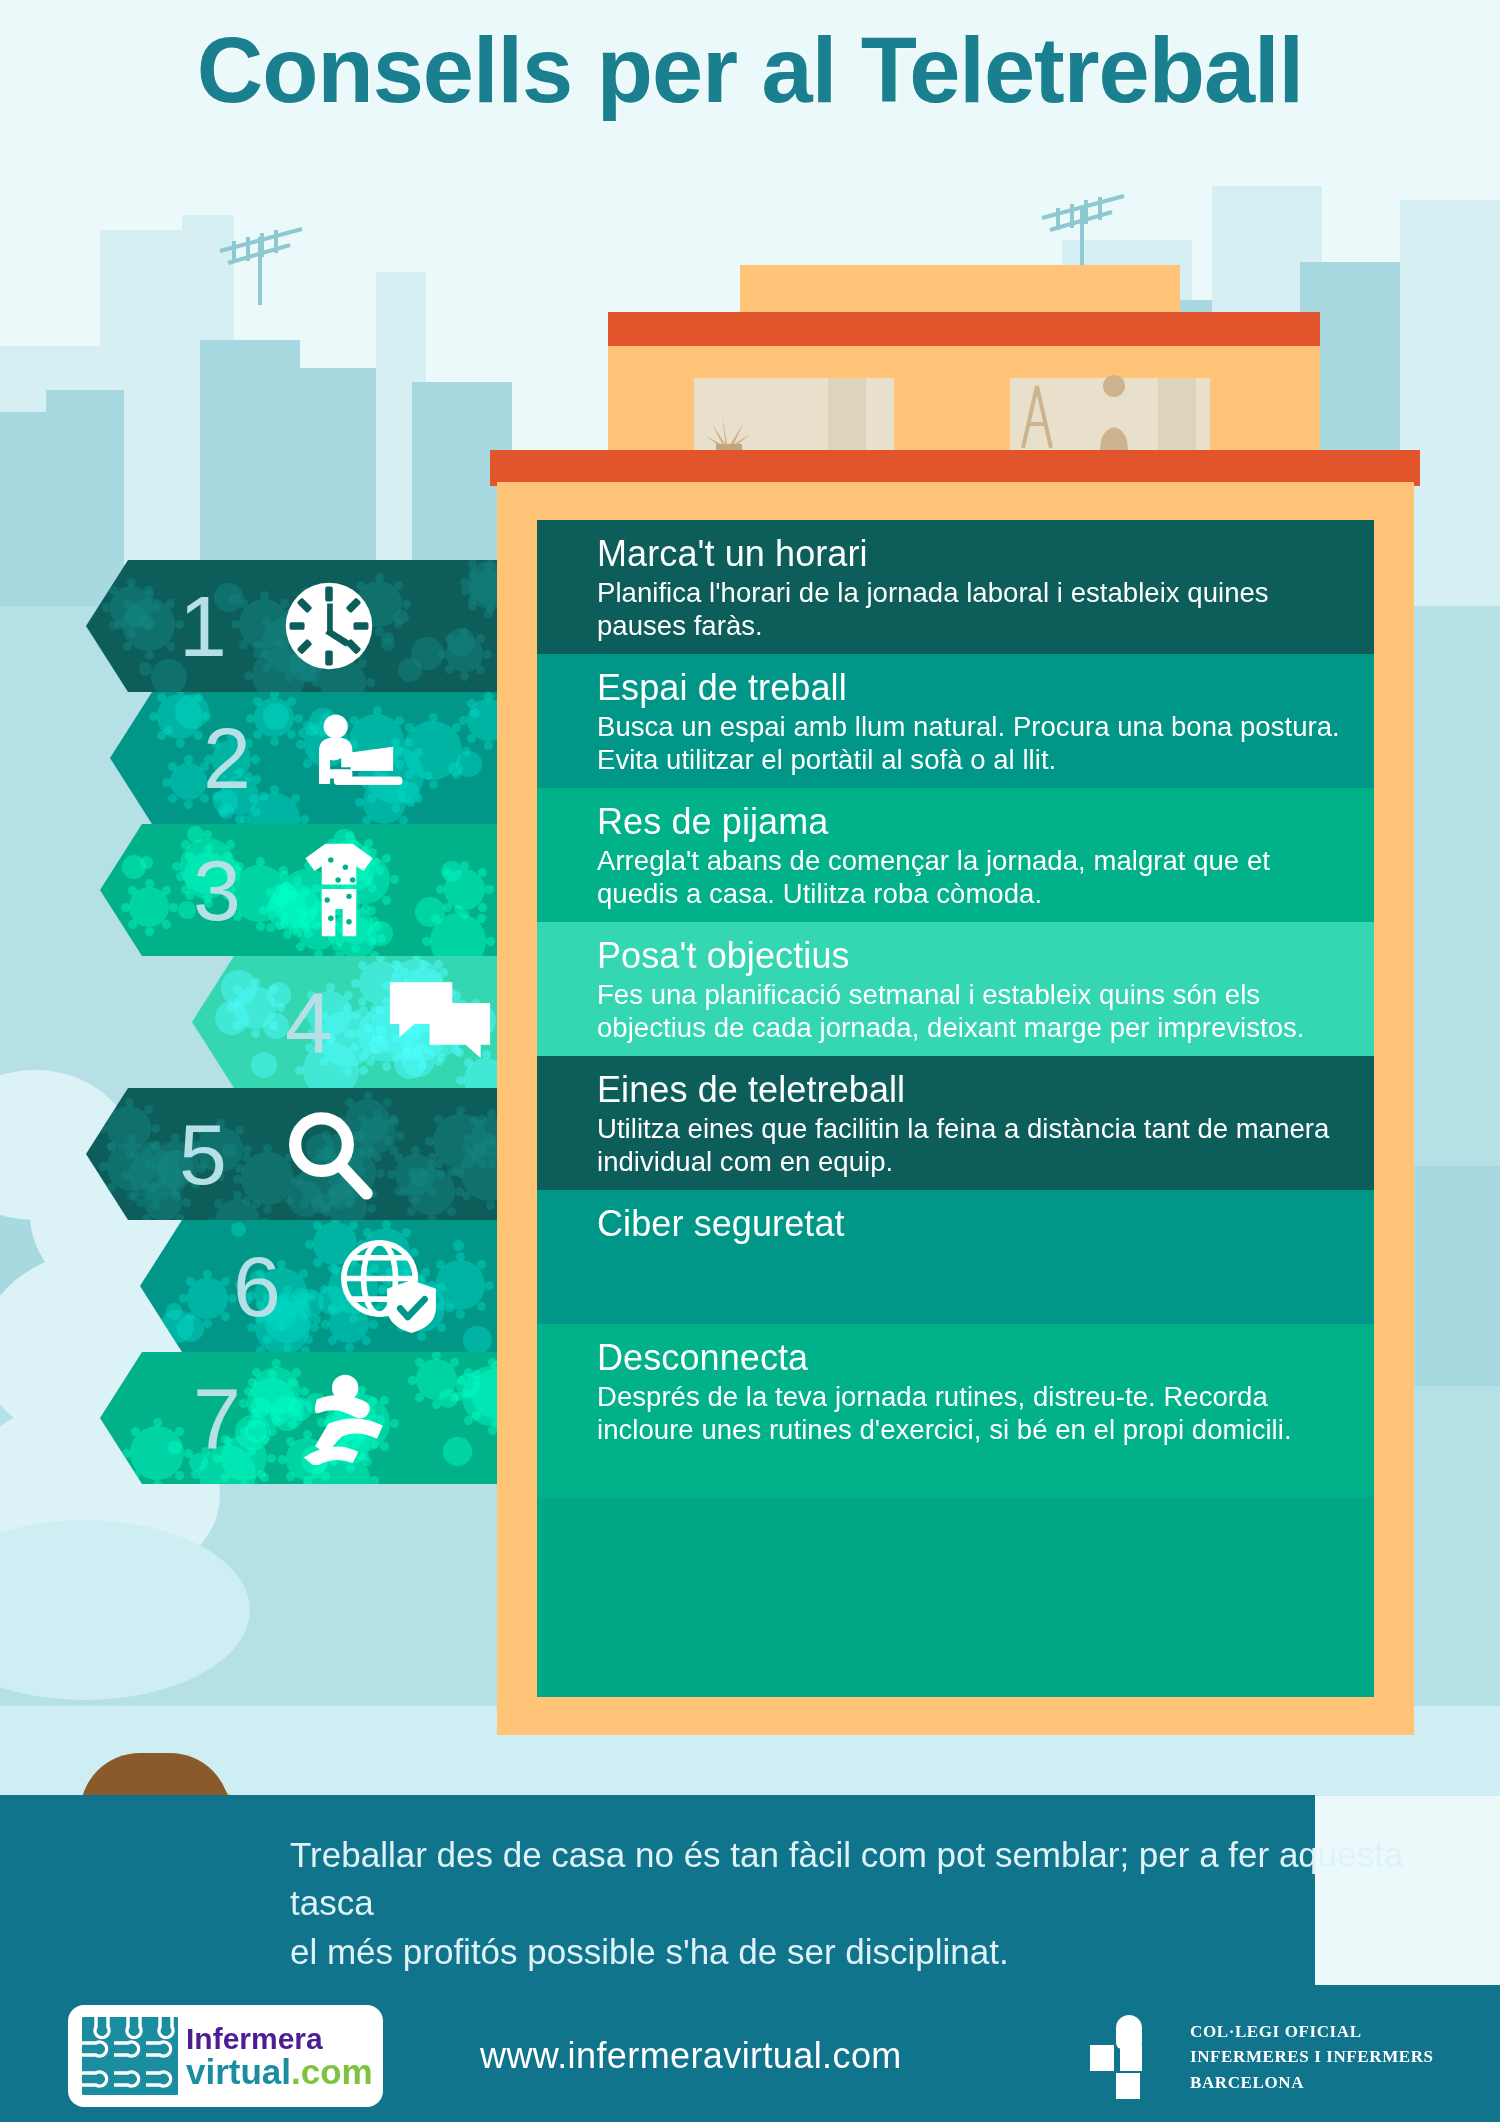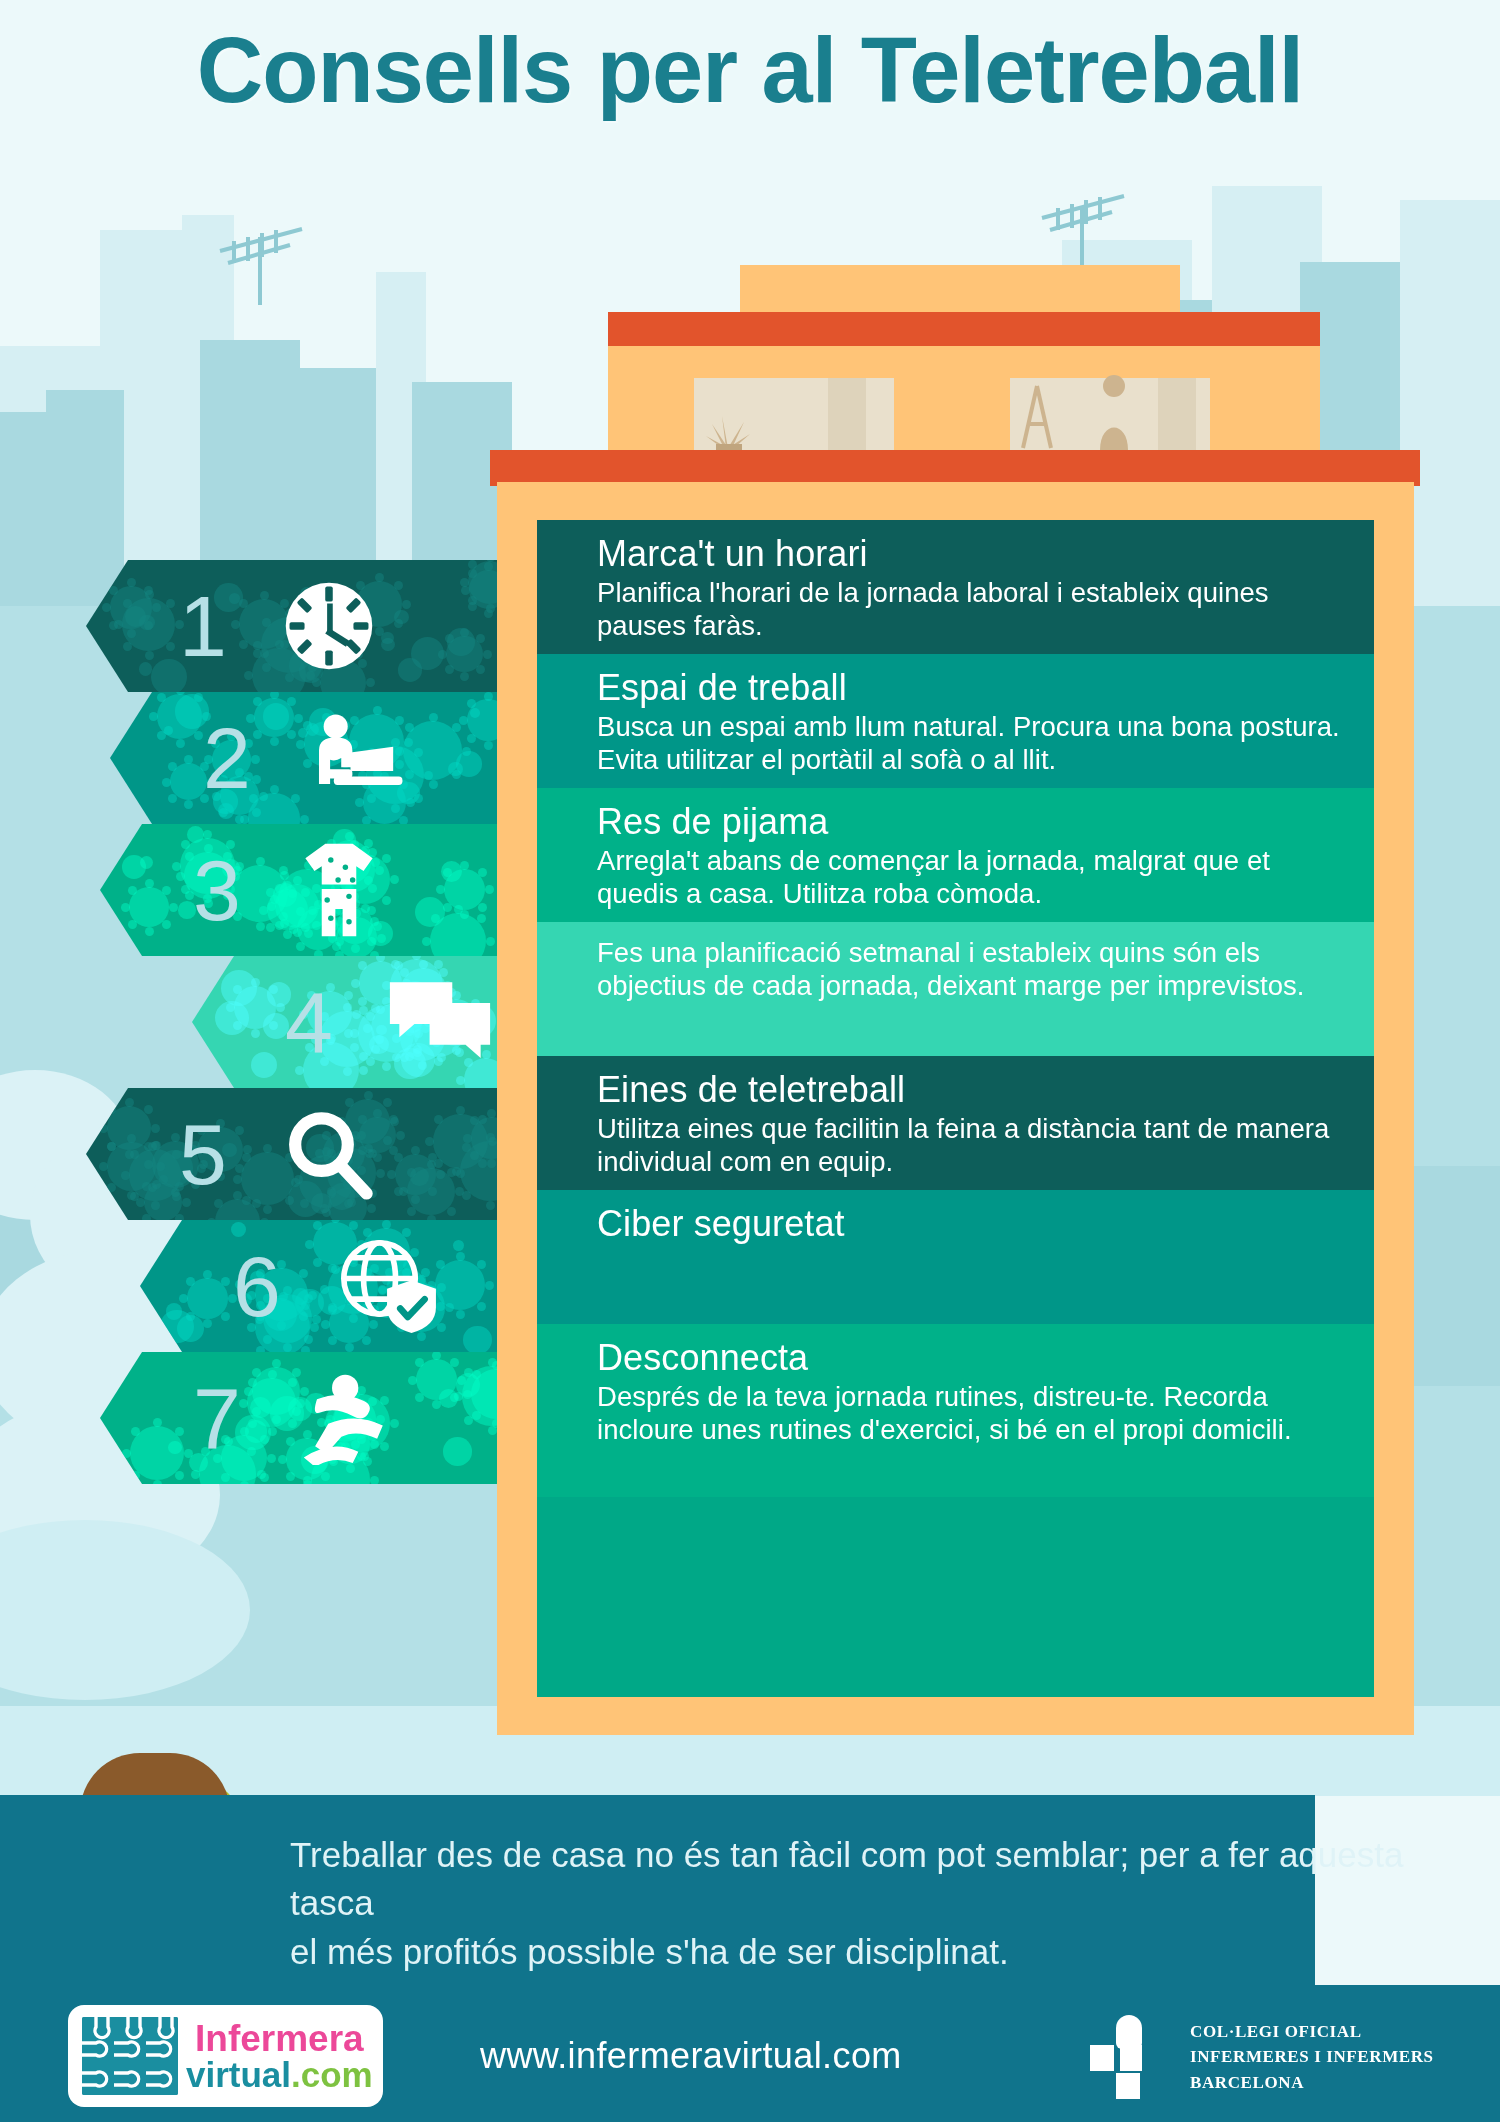--- a/index.html
+++ b/index.html
@@ -92,21 +92,21 @@
     letter-spacing:.2px;
     box-shadow:0 4px 0 rgba(0,0,0,.08) inset;
   }
   .footer-logos { position:absolute; left:0; top:1985px; width:1500px; height:137px; background:#10748c; }
   .logo-box {
     position:absolute; left:68px; top:20px; width:315px; height:102px;
     background:#ffffff; border-radius:16px; display:flex; align-items:center;
   }
   .puzzle { width:96px; height:78px; margin-left:14px; background:#1a8ea0; position:relative; border-radius:2px;}
   .logo-words { margin-left:8px; line-height:1.0; }
-  .logo-words .l1 { font-size:37px; font-weight:bold; color:#ec4899;text-align:center; }
+  .logo-words .l1 { font-size:30px; font-weight:bold; color:#4c1d95; }
   .logo-words .l2 { font-size:35px; font-weight:bold; color:#1a8ea0; }
   .logo-words .l2 .dot { color:#7ec241; }
   .site-url { position:absolute; left:480px; top:50px; color:#ffffff; font-size:36px; letter-spacing:.4px;}
   .coib { position:absolute; left:1090px; top:30px; display:flex; align-items:center; }
   .coib-mark { position:relative; width:78px; height:84px; }
   .coib-mark i { position:absolute; background:#ffffff; display:block; }
   .coib-txt { margin-left:22px; color:#ffffff; font-family:"Liberation Serif", serif; line-height:1.5; }
   .coib-txt div { font-size:17px; font-weight:bold; letter-spacing:.6px; }
 
   
@@ -1211,20 +1211,21 @@
           </div>
           <div class="row" style="top: 134px; height: 134px; background: rgb(0, 150, 136);">
             <h3>Espai de treball</h3>
             <p>Busca un espai amb llum natural. Procura una bona postura. Evita utilitzar el portàtil al sofà o al llit.</p>
           </div>
           <div class="row" style="top: 268px; height: 134px; background: rgb(0, 177, 137);">
             <h3>Res de pijama</h3>
             <p>Arregla't abans de començar la jornada, malgrat que et quedis a casa. Utilitza roba còmoda.</p>
           </div>
           <div class="row" style="top: 402px; height: 134px; background: rgb(53, 214, 178);">
+            <h3>Posa't objectius</h3>
             <p>Fes una planificació setmanal i estableix quins són els objectius de cada jornada, deixant marge per imprevistos.</p>
           </div>
           <div class="row" style="top: 536px; height: 134px; background: rgb(13, 94, 90);">
             <h3>Eines de teletreball</h3>
             <p>Utilitza eines que facilitin la feina a distància tant de manera individual com en equip.</p>
           </div>
           <div class="row" style="top: 670px; height: 134px; background: rgb(0, 150, 136);">
             <h3>Ciber seguretat</h3>
           </div>
           <div class="row" style="top: 804px; height: 173px; background: rgb(0, 177, 137);">

